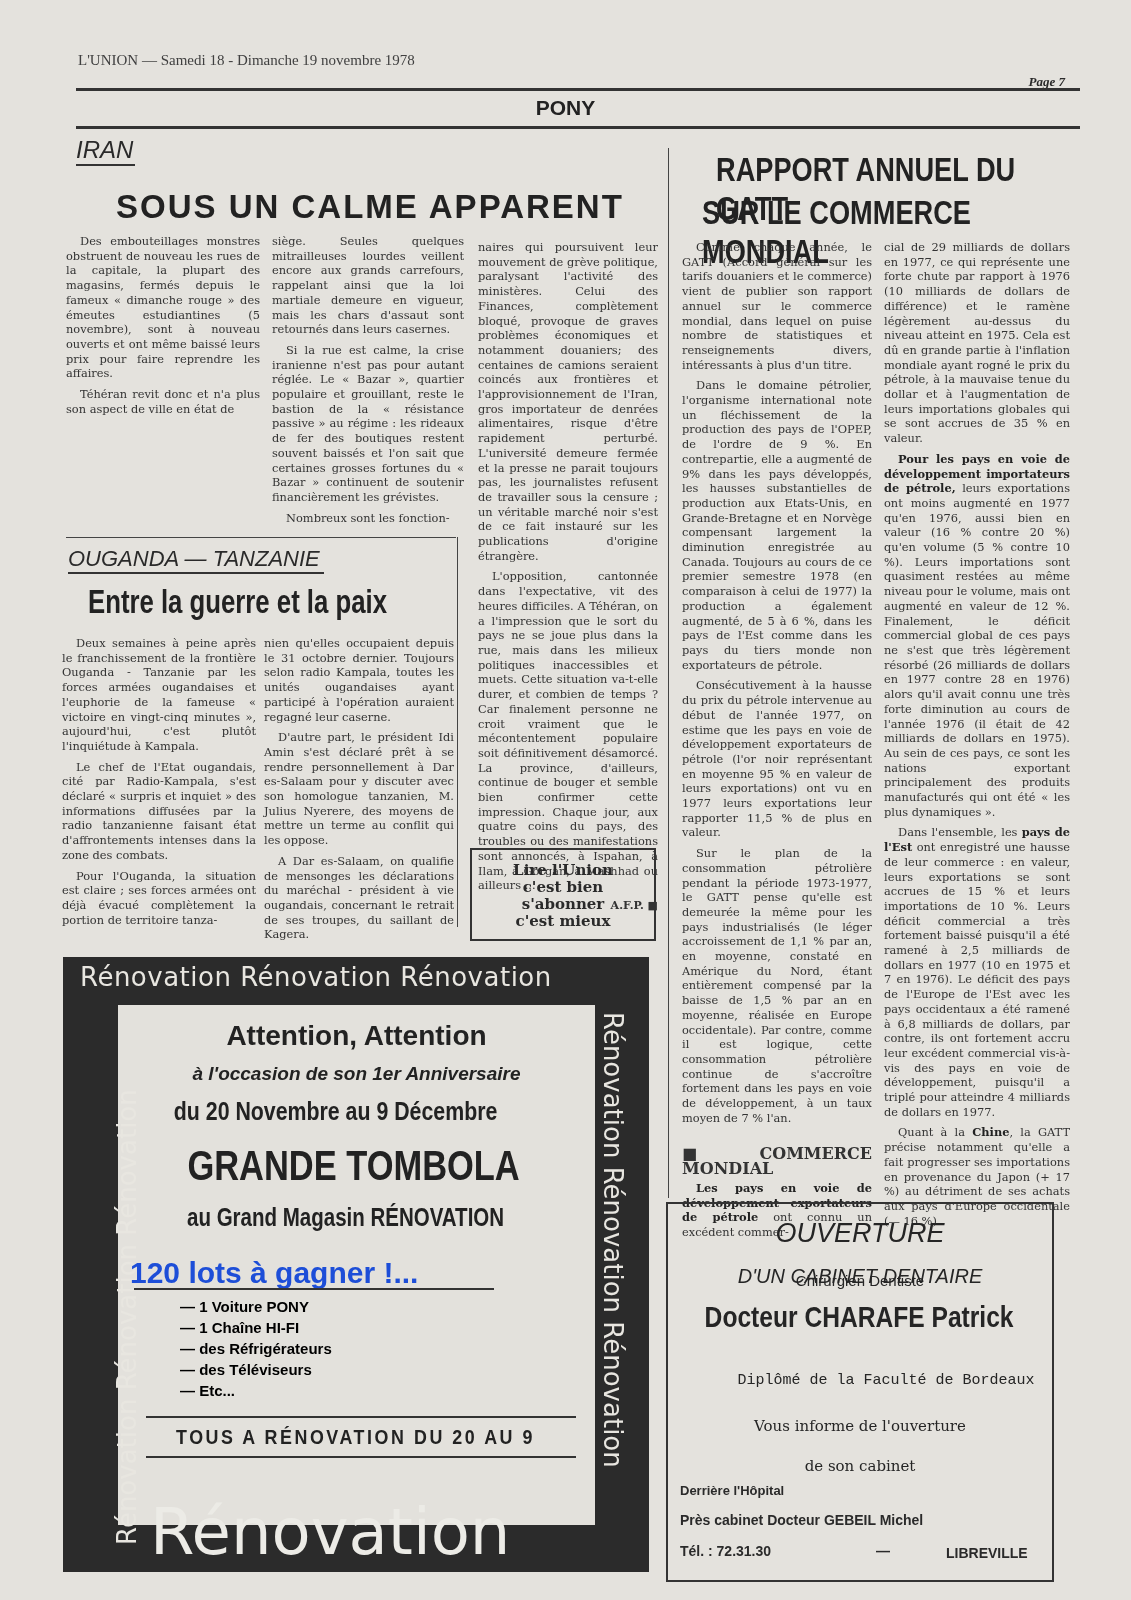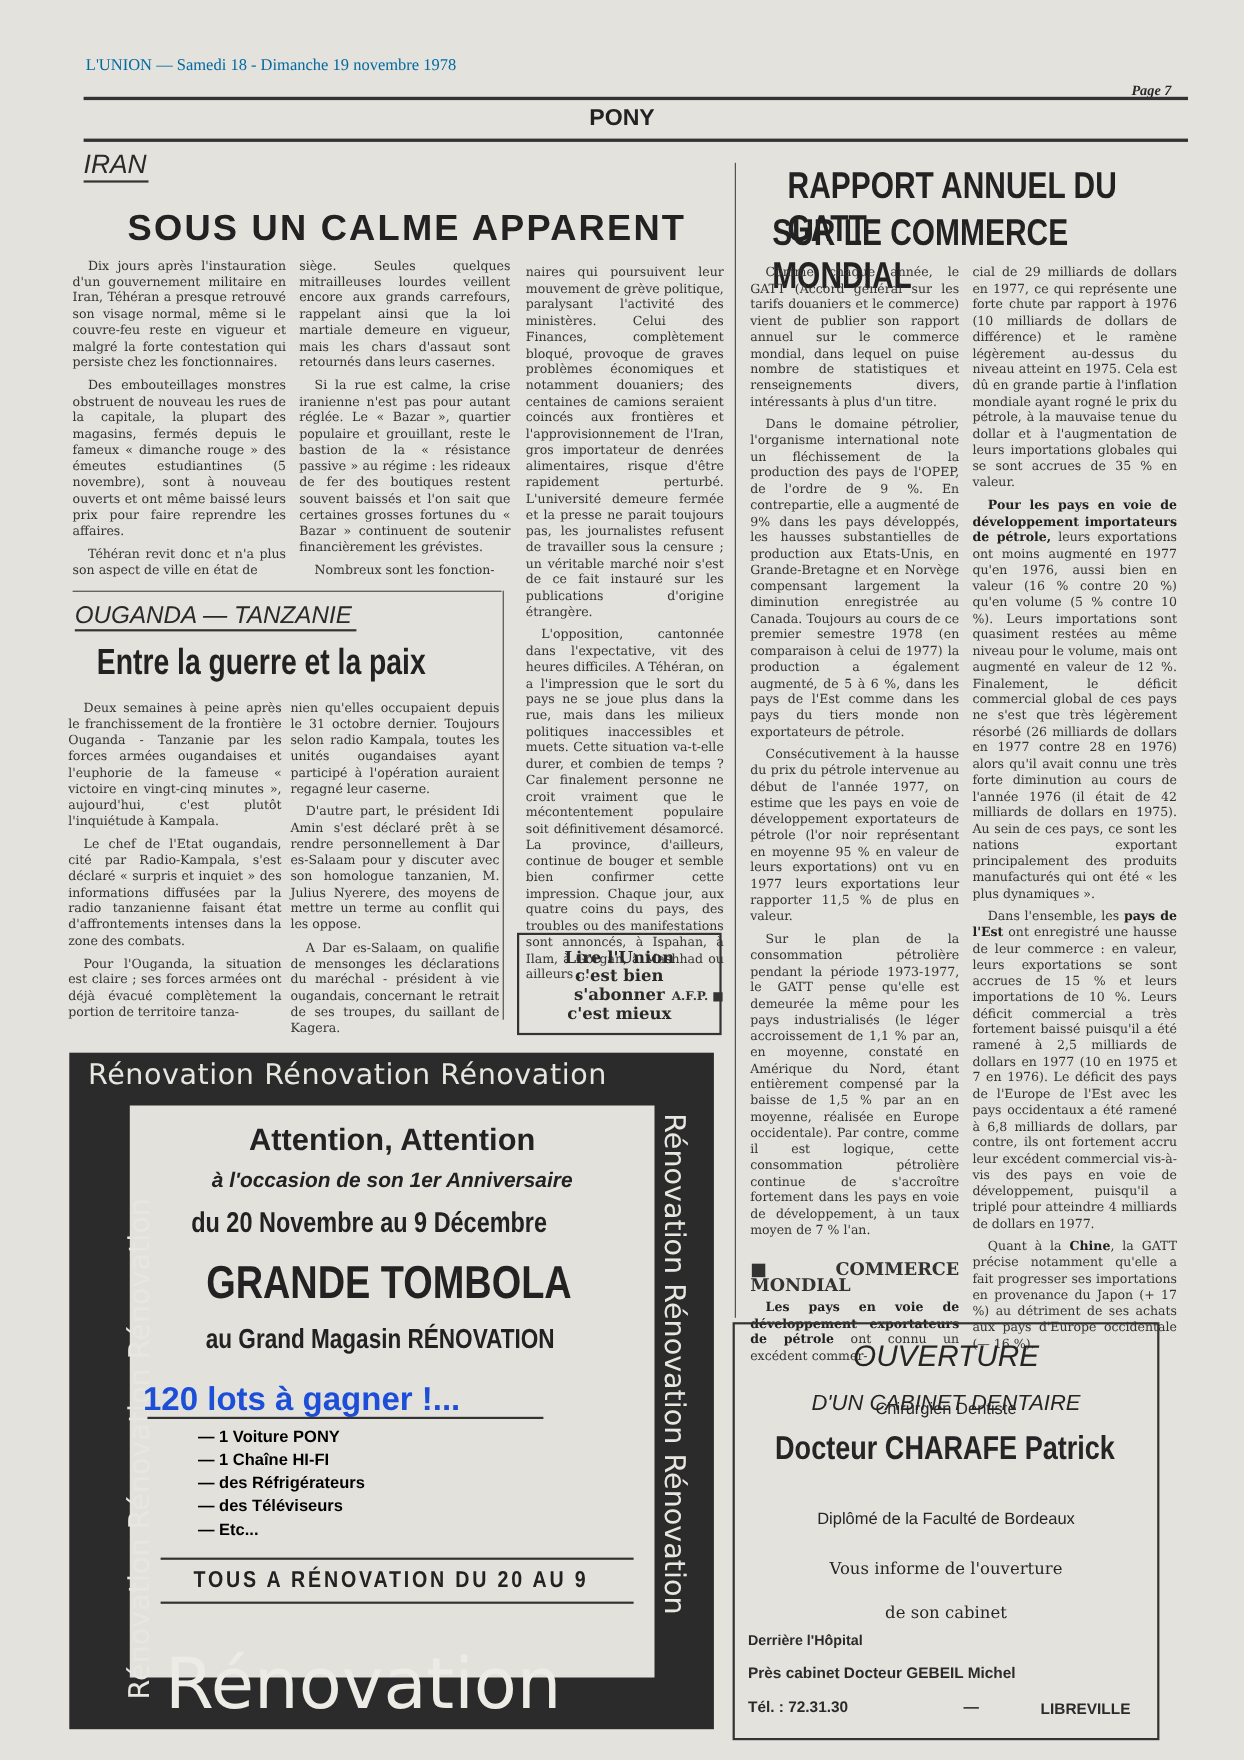--- a/index.html
+++ b/index.html
@@ -4,21 +4,21 @@
 <style>
   html, body { margin: 0; padding: 0; }
   body {
     width: 1131px; height: 1600px; overflow: hidden;
     background: #e4e2dd;
     color: #2a2a2a;
     font-family: "DejaVu Serif", serif;
     position: relative;
   }
   .abs { position: absolute; }
-  .masthead { left: 78px; top: 52px; font-family: "Liberation Serif", serif; font-size: 15px; color: #0369a1; }
+  .masthead { left: 78px; top: 52px; font-family: "Liberation Serif", serif; font-size: 15px; color: #404040; }
   .pagenum { right: 66px; top: 74px; font-family: "Liberation Serif", serif; font-size: 13px; font-weight: bold; font-style: italic; }
   .rule { background: #333; height: 3px; }
   .section { left: 0; width: 1131px; top: 96px; text-align: center; font-family: "Liberation Sans", sans-serif; font-weight: bold; font-size: 21px; color: #222; }
   .kicker { font-family: "Liberation Sans", sans-serif; font-style: italic; font-size: 24px; color: #2a2a2a; border-bottom: 2px solid #333; }
   .headline-wide { font-family: "Liberation Sans", sans-serif; font-weight: bold; font-size: 33px; letter-spacing: 2px; color: #222; }
   .headline-cond { font-family: "Liberation Sans Narrow", "Liberation Sans", sans-serif; font-weight: bold; color: #222; transform-origin: left top; }
   .col { font-size: 11.4px; line-height: 14.7px; text-align: justify; hyphens: auto; color: #333; }
   .col p { margin: 0 0 6px 0; text-indent: 14px; }
   .col b { color: #222; }
   .vline { background: #444; width: 1px; }
@@ -44,21 +44,20 @@
 <div class="abs masthead">L'UNION — Samedi 18 - Dimanche 19 novembre 1978</div>
 <div class="abs pagenum">Page 7</div>
 <div class="abs rule" style="left:76px; top:88px; width:1004px;"></div>
 <div class="abs section">PONY</div>
 <div class="abs rule" style="left:76px; top:126px; width:1004px;"></div>
 
 <div class="abs kicker" style="left:76px; top:136px; padding-right:2px;">IRAN</div>
 <div class="abs headline-wide" style="left:116px; top:188px;">SOUS UN CALME APPARENT</div>
 
 <div class="abs col" style="left:66px; top:234px; width:194px;">
-  <p>Dix jours après l'instauration d'un gouvernement militaire en Iran, Téhéran a presque retrouvé son visage normal, même si le couvre-feu reste en vigueur et malgré la forte contestation qui persiste chez les fonctionnaires.</p>
   <p>Des embouteillages monstres obstruent de nouveau les rues de la capitale, la plupart des magasins, fermés depuis le fameux « dimanche rouge » des émeutes estudiantines (5 novembre), sont à nouveau ouverts et ont même baissé leurs prix pour faire reprendre les affaires.</p>
   <p>Téhéran revit donc et n'a plus son aspect de ville en état de</p>
 </div>
 <div class="abs col" style="left:272px; top:234px; width:192px;">
   <p style="text-indent:0">siège. Seules quelques mitrailleuses lourdes veillent encore aux grands carrefours, rappelant ainsi que la loi martiale demeure en vigueur, mais les chars d'assaut sont retournés dans leurs casernes.</p>
   <p>Si la rue est calme, la crise iranienne n'est pas pour autant réglée. Le « Bazar », quartier populaire et grouillant, reste le bastion de la « résistance passive » au régime : les rideaux de fer des boutiques restent souvent baissés et l'on sait que certaines grosses fortunes du « Bazar » continuent de soutenir financièrement les grévistes.</p>
   <p>Nombreux sont les fonction-</p>
 </div>
 <div class="abs col" style="left:478px; top:240px; width:180px;">
   <p style="text-indent:0">naires qui poursuivent leur mouvement de grève politique, paralysant l'activité des ministères. Celui des Finances, complètement bloqué, provoque de graves problèmes économiques et notamment douaniers; des centaines de camions seraient coincés aux frontières et l'approvisionnement de l'Iran, gros importateur de denrées alimentaires, risque d'être rapidement perturbé. L'université demeure fermée et la presse ne parait toujours pas, les journalistes refusent de travailler sous la censure ; un véritable marché noir s'est de ce fait instauré sur les publications d'origine étrangère.</p>
@@ -133,20 +132,20 @@
 <div class="abs hline" style="left:146px; top:1416px; width:430px; height:2px; background:#333;"></div>
 <div class="abs headline-cond" style="left:176px; top:1425px; font-size:21px; letter-spacing:3px; transform: scaleX(0.85);">TOUS A RÉNOVATION DU 20 AU 9</div>
 <div class="abs hline" style="left:146px; top:1456px; width:430px; height:2px; background:#333;"></div>
 <div class="abs renov-big">Rénovation</div>
 
 <div class="abs dent"></div>
 <div class="abs dline" style="top:1218px; font-family:'Liberation Sans',sans-serif; font-style:italic; font-size:27px;">OUVERTURE</div>
 <div class="abs dline" style="top:1265px; font-family:'Liberation Sans',sans-serif; font-style:italic; font-size:20px;">D'UN CABINET DENTAIRE</div>
 <div class="abs dline headline-cond" style="top:1300px; font-size:30px; transform: scaleX(0.82); left:700px;">Docteur CHARAFE Patrick</div>
 <div class="abs dline" style="top:1272px; font-family:'Liberation Sans',sans-serif; font-size:15px;">Chirurgien Dentiste</div>
-<div class="abs dline" style="top:1372px; font-family:Liberation Sans, sans-serif; font-size:15px;">Diplômé de la Faculté de Bordeaux</div>
+<div class="abs dline" style="top:1372px; font-family:Liberation Mono, monospace; font-size:15px;padding-left:26px;">Diplômé de la Faculté de Bordeaux</div>
 <div class="abs dline" style="top:1417px; font-family:'DejaVu Serif',serif; font-size:15px;">Vous informe de l'ouverture</div>
 <div class="abs dline" style="top:1457px; font-family:'DejaVu Serif',serif; font-size:15px;">de son cabinet</div>
 <div class="abs sans-b" style="left:680px; top:1483px; font-size:13px;">Derrière l'Hôpital</div>
 <div class="abs sans-b" style="left:680px; top:1512px; font-size:14px;">Près cabinet Docteur GEBEIL Michel</div>
 <div class="abs sans-b" style="left:680px; top:1543px; font-size:14px;">Tél. : 72.31.30</div>
 <div class="abs sans-b" style="left:876px; top:1543px; font-size:14px;">—</div>
 <div class="abs sans-b" style="left:946px; top:1545px; font-size:14px;">LIBREVILLE</div>
 
 </body></html>

